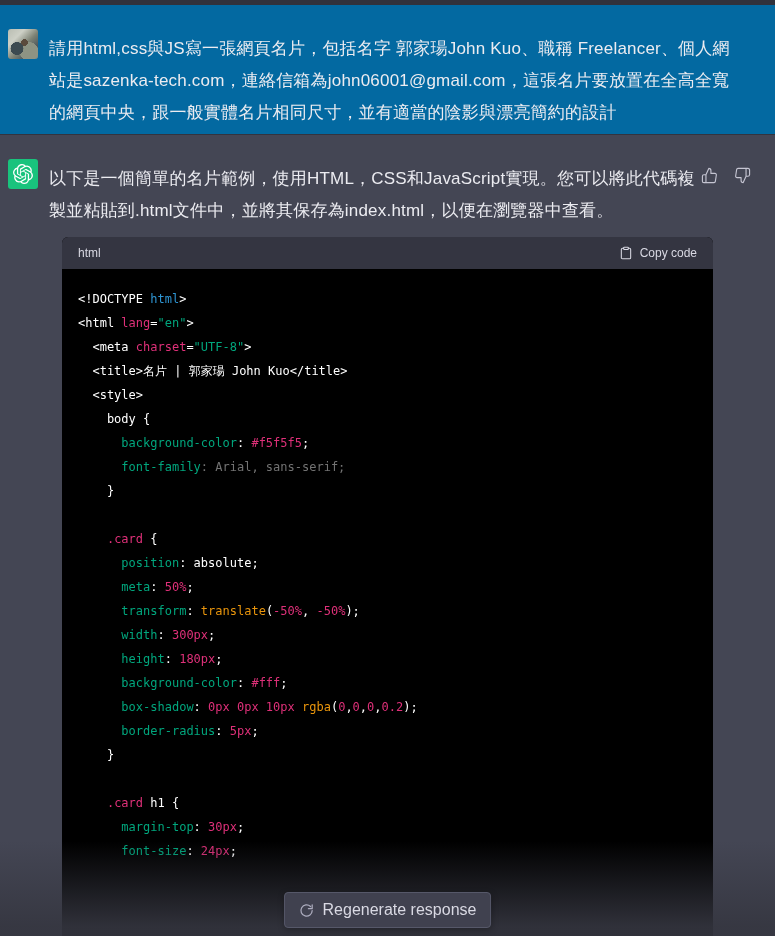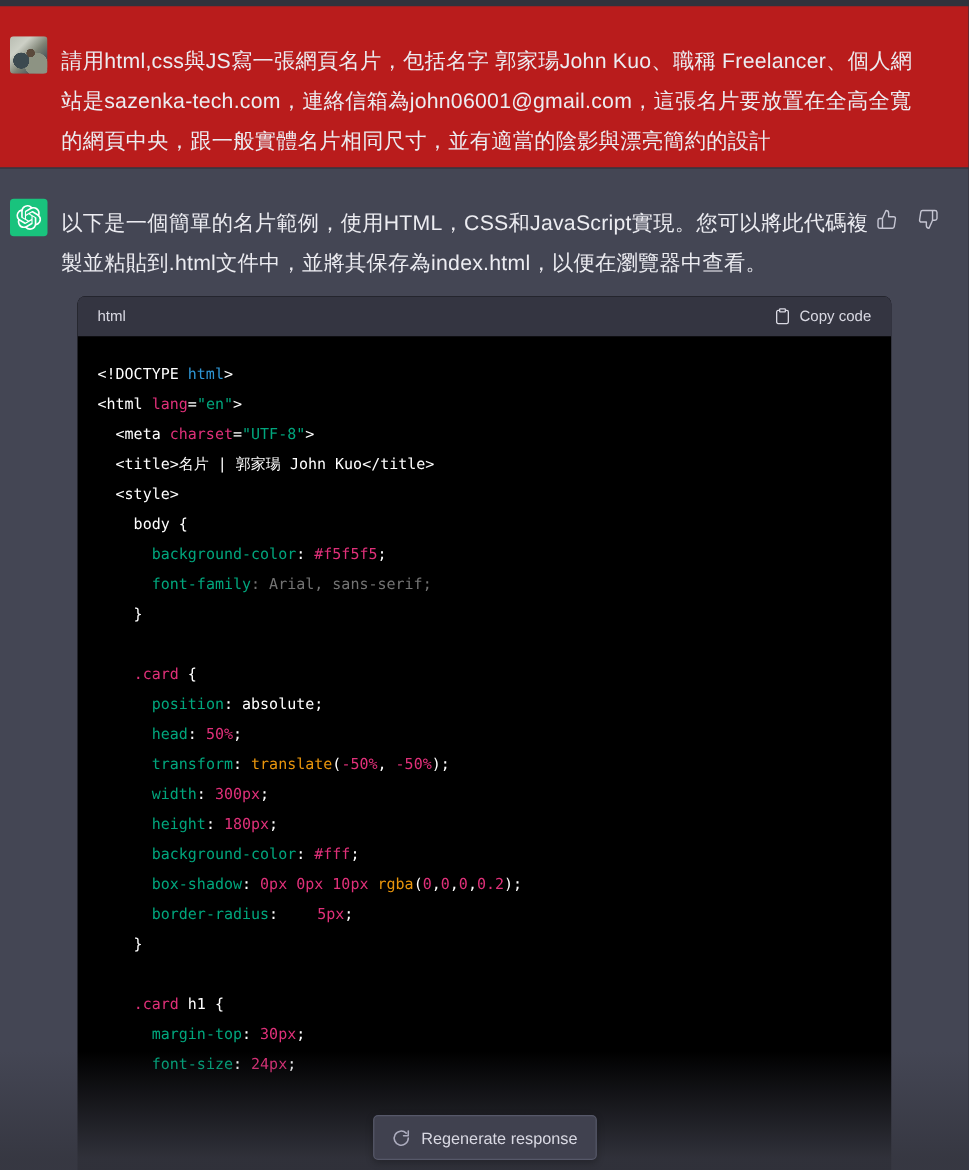--- a/index.html
+++ b/index.html
@@ -6,21 +6,21 @@
   html,body { background:#343541; }
   .screen {
     position:relative; width:775px; height:936px; overflow:hidden;
     font-family:"Liberation Sans","DejaVu Sans",sans-serif;
     color:#ECECF1; background:#343541;
   }
   .top-strip { height:5px; background:#31323c; }
 
   
   .msg { display:flex; align-items:flex-start; padding:24px 14px 0 8px; }
-  .msg.user { height:129px; background:#b91c1c; }
+  .msg.user { height:129px; background:#0369a1; }
   .msg.assistant {
     height:802px; background:#444654;
     border-top:1px solid rgba(0,0,0,0.25);
   }
   .avatar {
     flex:0 0 30px; width:30px; height:30px; border-radius:3px;
     margin-right:11px; position:relative; overflow:hidden;
   }
   .user-avatar {
     background:
@@ -78,21 +78,21 @@
   
   .bottom-fade {
     position:absolute; left:0; right:0; bottom:0; height:95px;
     background:linear-gradient(180deg, rgba(53,54,64,0) 0%, rgba(53,54,64,0.9) 90%);
     pointer-events:none;
   }
   .regenerate-btn {
     position:absolute; left:50%; transform:translateX(-50%); bottom:8px;
     height:36px; padding:0 14px; display:flex; align-items:center; gap:9px;
     background:#40414F; border:1px solid #565869; border-radius:4px;
-    color:#D9D9E3; font-size:13px; cursor:pointer;
+    color:#D9D9E3; font-size:16px; cursor:pointer;
     font-family:"Liberation Sans","DejaVu Sans",sans-serif;
     box-shadow:0 2px 6px rgba(0,0,0,0.25);
     text-align:center;
   }
   .regenerate-btn svg { width:15px; height:15px; stroke:#ACACBE; fill:none;
     stroke-width:2; stroke-linecap:round; stroke-linejoin:round; }
 </style>
 </head>
 <body>
 
@@ -154,27 +154,27 @@
             <div class="code-line"><span style="color: rgb(255, 255, 255);">  &lt;meta </span><span style="color: rgb(223, 48, 121);">charset</span><span style="color: rgb(255, 255, 255);">=</span><span style="color: rgb(0, 166, 125);">"UTF-8"</span><span style="color: rgb(255, 255, 255);">&gt;</span></div>
             <div class="code-line"><span style="color: rgb(255, 255, 255);">  &lt;title&gt;名片 | 郭家瑒 John Kuo&lt;/title&gt;</span></div>
             <div class="code-line"><span style="color: rgb(255, 255, 255);">  &lt;style&gt;</span></div>
             <div class="code-line"><span style="color: rgb(255, 255, 255);">    body {</span></div>
             <div class="code-line"><span style="color: rgb(255, 255, 255);">      </span><span style="color: rgb(0, 166, 125);">background-color</span><span style="color: rgb(255, 255, 255);">: </span><span style="color: rgb(223, 48, 121);">#f5f5f5</span><span style="color: rgb(255, 255, 255);">;</span></div>
             <div class="code-line"><span style="color: rgb(255, 255, 255);">      </span><span style="color: rgb(0, 166, 125);">font-family</span><span style="color: #737373;">: Arial, sans-serif;</span></div>
             <div class="code-line"><span style="color: rgb(255, 255, 255);">    }</span></div>
             <div class="code-line">&nbsp;</div>
             <div class="code-line"><span style="color: rgb(255, 255, 255);">    </span><span style="color: rgb(223, 48, 121);">.card</span><span style="color: rgb(255, 255, 255);"> {</span></div>
             <div class="code-line"><span style="color: rgb(255, 255, 255);">      </span><span style="color: rgb(0, 166, 125);">position</span><span style="color: rgb(255, 255, 255);">: absolute;</span></div>
-            <div class="code-line"><span style="color: rgb(255, 255, 255);">      </span><span style="color: rgb(0, 166, 125);">head</span><span style="color: rgb(255, 255, 255);">: </span><span style="color: rgb(223, 48, 121);">50%</span><span style="color: rgb(255, 255, 255);">;</span></div>
+            <div class="code-line"><span style="color: rgb(255, 255, 255);">      </span><span style="color: rgb(0, 166, 125);">meta</span><span style="color: rgb(255, 255, 255);">: </span><span style="color: rgb(223, 48, 121);">50%</span><span style="color: rgb(255, 255, 255);">;</span></div>
             <div class="code-line"><span style="color: rgb(255, 255, 255);">      </span><span style="color: rgb(0, 166, 125);">transform</span><span style="color: rgb(255, 255, 255);">: </span><span style="color: rgb(233, 149, 12);">translate</span><span style="color: rgb(255, 255, 255);">(</span><span style="color: rgb(223, 48, 121);">-50%</span><span style="color: rgb(255, 255, 255);">, </span><span style="color: rgb(223, 48, 121);">-50%</span><span style="color: rgb(255, 255, 255);">);</span></div>
             <div class="code-line"><span style="color: rgb(255, 255, 255);">      </span><span style="color: rgb(0, 166, 125);">width</span><span style="color: rgb(255, 255, 255);">: </span><span style="color: rgb(223, 48, 121);">300px</span><span style="color: rgb(255, 255, 255);">;</span></div>
             <div class="code-line"><span style="color: rgb(255, 255, 255);">      </span><span style="color: rgb(0, 166, 125);">height</span><span style="color: rgb(255, 255, 255);">: </span><span style="color: rgb(223, 48, 121);">180px</span><span style="color: rgb(255, 255, 255);">;</span></div>
             <div class="code-line"><span style="color: rgb(255, 255, 255);">      </span><span style="color: rgb(0, 166, 125);">background-color</span><span style="color: rgb(255, 255, 255);">: </span><span style="color: rgb(223, 48, 121);">#fff</span><span style="color: rgb(255, 255, 255);">;</span></div>
             <div class="code-line"><span style="color: rgb(255, 255, 255);">      </span><span style="color: rgb(0, 166, 125);">box-shadow</span><span style="color: rgb(255, 255, 255);">: </span><span style="color: rgb(223, 48, 121);">0px 0px 10px</span><span style="color: rgb(255, 255, 255);"> </span><span style="color: rgb(233, 149, 12);">rgba</span><span style="color: rgb(255, 255, 255);">(</span><span style="color: rgb(223, 48, 121);">0</span><span style="color: rgb(255, 255, 255);">,</span><span style="color: rgb(223, 48, 121);">0</span><span style="color: rgb(255, 255, 255);">,</span><span style="color: rgb(223, 48, 121);">0</span><span style="color: rgb(255, 255, 255);">,</span><span style="color: rgb(223, 48, 121);">0.2</span><span style="color: rgb(255, 255, 255);">);</span></div>
-            <div class="code-line"><span style="color: rgb(255, 255, 255);">      </span><span style="color: rgb(0, 166, 125);">border-radius</span><span style="color: rgb(255, 255, 255);">: </span><span style="color: rgb(223, 48, 121); margin-left: 24px;">5px</span><span style="color: rgb(255, 255, 255);">;</span></div>
+            <div class="code-line"><span style="color: rgb(255, 255, 255);">      </span><span style="color: rgb(0, 166, 125);">border-radius</span><span style="color: rgb(255, 255, 255);">: </span><span style="color: rgb(223, 48, 121);">5px</span><span style="color: rgb(255, 255, 255);">;</span></div>
             <div class="code-line"><span style="color: rgb(255, 255, 255);">    }</span></div>
             <div class="code-line">&nbsp;</div>
             <div class="code-line"><span style="color: rgb(255, 255, 255);">    </span><span style="color: rgb(223, 48, 121);">.card</span><span style="color: rgb(255, 255, 255);"> h1 {</span></div>
             <div class="code-line"><span style="color: rgb(255, 255, 255);">      </span><span style="color: rgb(0, 166, 125);">margin-top</span><span style="color: rgb(255, 255, 255);">: </span><span style="color: rgb(223, 48, 121);">30px</span><span style="color: rgb(255, 255, 255);">;</span></div>
             <div class="code-line"><span style="color: rgb(255, 255, 255);">      </span><span style="color: rgb(0, 166, 125);">font-size</span><span style="color: rgb(255, 255, 255);">: </span><span style="color: rgb(223, 48, 121);">24px</span><span style="color: rgb(255, 255, 255);">;</span></div>
             <div class="code-line"></div>
           </div>
       </div>
     </div>
   </section>

